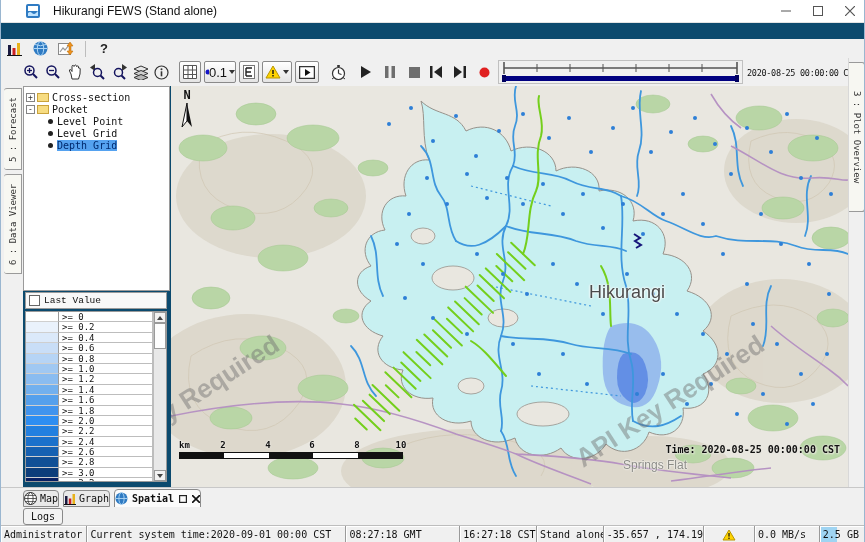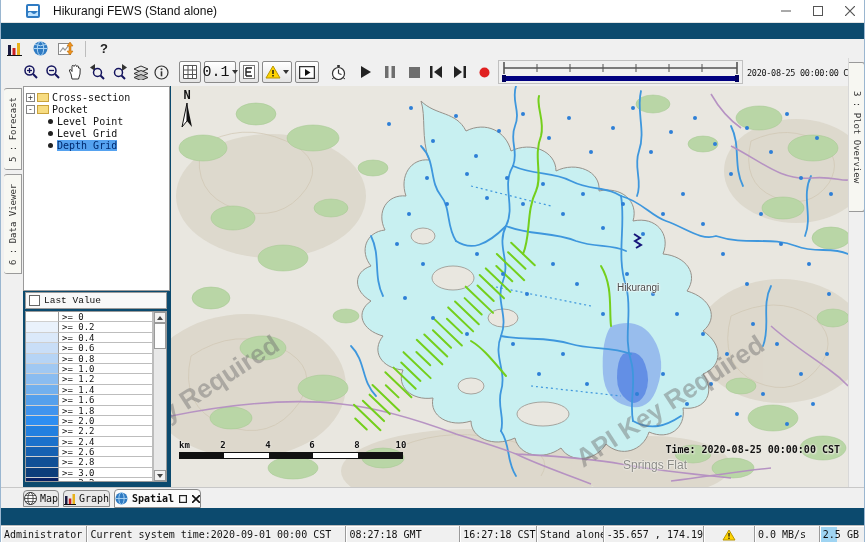--- a/index.html
+++ b/index.html
@@ -18,21 +18,21 @@
   #menubar{left:0;top:22px;width:865px;height:17px;background:#f0f0f0;display:flex;align-items:center;}
   .menu-item{font-size:11.5px;color:#111;padding:1px 9px;}
 
   
   #toolbar1{left:0;top:39px;width:865px;height:19px;background:#f0f0f0;border-bottom:1px solid #e0e0e0;display:flex;align-items:center;}
   #toolbar2{left:0;top:58px;width:847px;height:28px;background:#f0f0f0;}
   .tbi{display:flex;align-items:center;justify-content:center;}
   .sep{width:1px;height:16px;background:#bdbdbd;margin:0 6px;}
   .btn3d{border:1px solid #8a8a8a;background:linear-gradient(#ffffff,#e4e4e4);border-radius:2px;display:flex;align-items:center;justify-content:center;box-sizing:border-box;}
   .dd-arrow{width:0;height:0;border-left:3px solid transparent;border-right:3px solid transparent;border-top:4px solid #333;margin-left:2px;}
-  #interval-label{font-size:15px;color:#111;font-family:Liberation Mono, monospace;}
+  #interval-label{font-size:13px;color:#111;}
   #help-label{font-size:13px;font-weight:bold;color:#222;}
   #date-label{font-size:8.5px;letter-spacing:-0.3px;color:#111;white-space:nowrap;}
 
   
   #left-strip{left:0;top:86px;width:22px;height:401px;background:#f0f0f0;}
   #right-strip{left:847px;top:58px;width:18px;height:429px;background:#f0f0f0;border-left:1px solid #d8d8d8;}
   .vtab-l{writing-mode:vertical-rl;transform:rotate(180deg);background:#f7f7f2;border:1px solid #9a9a9a;border-right:none;
           border-radius:0 3px 3px 0;font-family:"DejaVu Sans Mono",monospace;font-size:9px;color:#333;
           display:flex;align-items:center;justify-content:center;box-sizing:border-box;}
   .vtab-r{writing-mode:vertical-rl;background:#f7f7f2;border:1px solid #9a9a9a;border-left:none;
@@ -60,21 +60,21 @@
   .scr-btn{position:absolute;left:0;width:12px;height:11px;background:#f2f2f2;border:1px solid #9a9a9a;box-sizing:border-box;display:flex;align-items:center;justify-content:center;}
   .tri-up{width:0;height:0;border-left:3px solid transparent;border-right:3px solid transparent;border-bottom:4px solid #444;}
   .tri-down{width:0;height:0;border-left:3px solid transparent;border-right:3px solid transparent;border-top:4px solid #444;}
   #scr-thumb{position:absolute;left:0;top:11px;width:12px;height:26px;background:#fdfdfd;border:1px solid #9a9a9a;box-sizing:border-box;}
 
   
   #map{left:170px;top:86px;width:677px;height:401px;overflow:hidden;background:#e9e7e0;}
   #north{left:8px;top:2px;text-align:center;}
   #north-label{font-family:"DejaVu Sans Mono",monospace;font-weight:bold;font-size:12px;color:#111;}
   .wm{font-size:26px;font-weight:bold;color:rgba(110,110,110,0.45);white-space:nowrap;transform:rotate(-33deg);}
-  #city-label{font-size:10px;color:#4a4a4a;text-shadow:0 0 2px #fff,0 0 2px #fff,0 0 3px #fff;margin-left:28px;}
+  #city-label{font-size:18px;color:#4a4a4a;text-shadow:0 0 2px #fff,0 0 2px #fff,0 0 3px #fff;}
   #town-label{font-size:12px;color:#8b8b86;text-shadow:0 0 2px #fff,0 0 2px #fff;}
   #map-time{font-family:"DejaVu Sans Mono",monospace;font-weight:bold;font-size:10px;color:#111;text-shadow:0 0 2px #e9e7e0,0 0 2px #e9e7e0,1px 1px 2px #e9e7e0;white-space:nowrap;}
   #scalebar{left:8px;top:354px;width:230px;height:24px;}
   .sc-num{position:absolute;top:0;font-family:"DejaVu Sans Mono",monospace;font-weight:bold;font-size:9px;color:#111;transform:translateX(-50%);text-shadow:0 0 2px #fff;}
   #sc-km{position:absolute;left:0;top:0;font-family:"DejaVu Sans Mono",monospace;font-weight:bold;font-size:9px;color:#111;text-shadow:0 0 2px #fff;}
   #sc-track{position:absolute;left:0;top:12px;width:222px;height:5px;border:1px solid #111;display:flex;box-sizing:content-box;}
   .sc-seg{width:44.4px;height:5px;}
   .sc-b{background:#111;} .sc-w{background:#fff;}
 
   
@@ -724,20 +724,25 @@
             <rect x="0.5" y="0.5" width="7" height="7" fill="none" stroke="#222" stroke-width="1.4"></rect>
           </svg>
         </span>
       <span class="tab-ctl">
           <svg width="8" height="8">
             <path d="M0 0 L8 8 M8 0 L0 8" stroke="#111" stroke-width="1.6"></path>
           </svg>
         </span>
     </div>
   </div>
+  <div id="logs-row" class="abs">
+    <div id="logs-btn">
+        <span>Logs</span>
+      </div>
+  </div>
 
   <div id="statusbar" class="abs">
     <div class="st-cell" style="width:88px">Administrator</div>
     <div class="st-cell" style="width:264px">Current system time:2020-09-01 00:00 CST</div>
     <div class="st-cell" style="width:116px">08:27:18 GMT</div>
     <div class="st-cell" style="width:78px">16:27:18 CST</div>
     <div class="st-cell" style="width:68px">Stand alone</div>
     <div class="st-cell" style="width:102px">-35.657 , 174.199</div>
     <div class="st-cell" style="width:52px;justify-content:center">
       <svg width="14" height="12">

